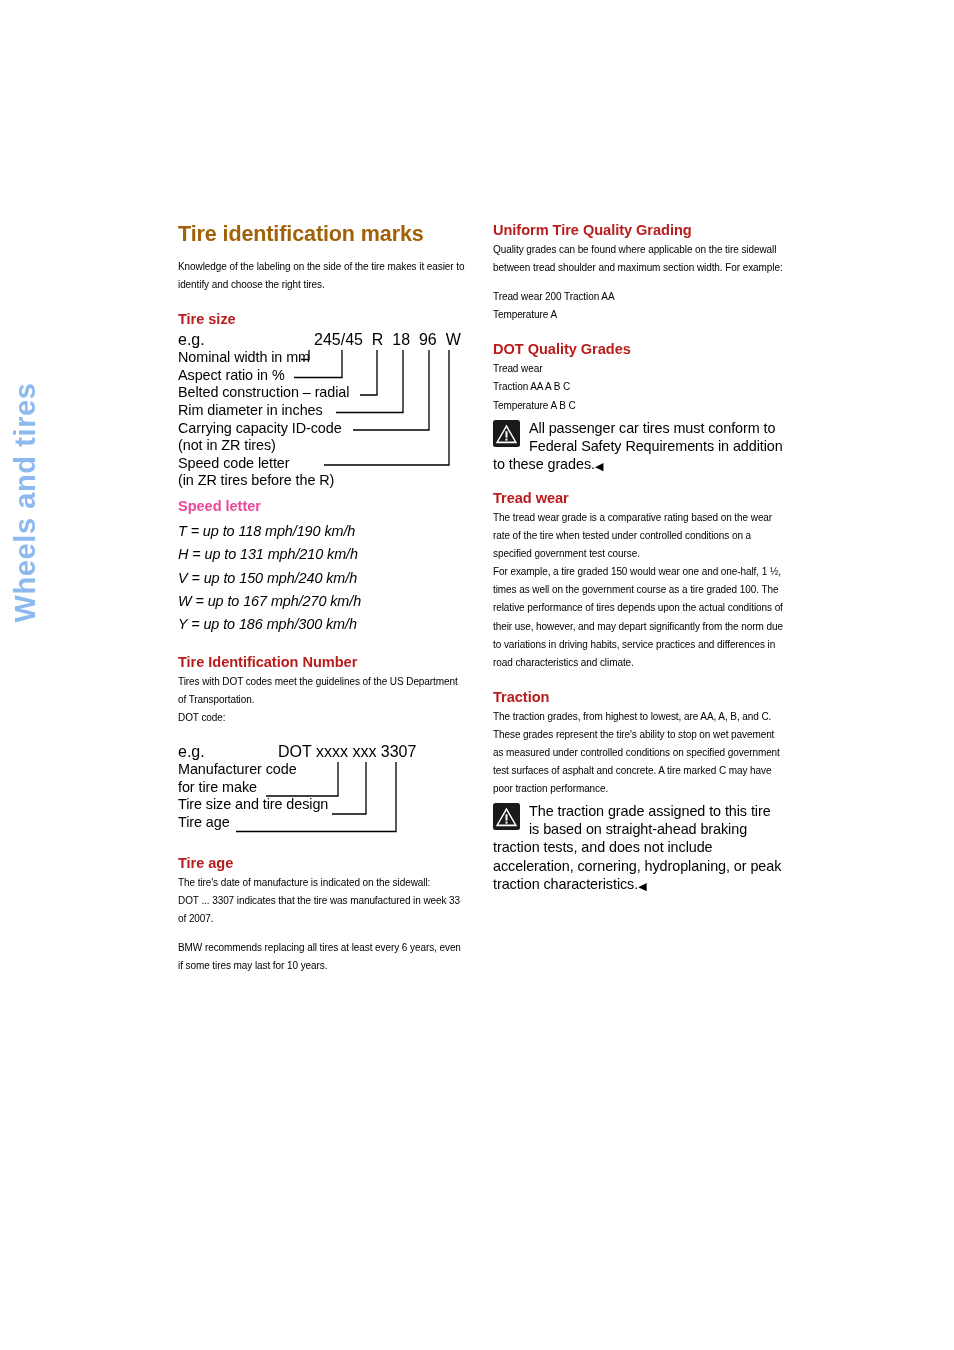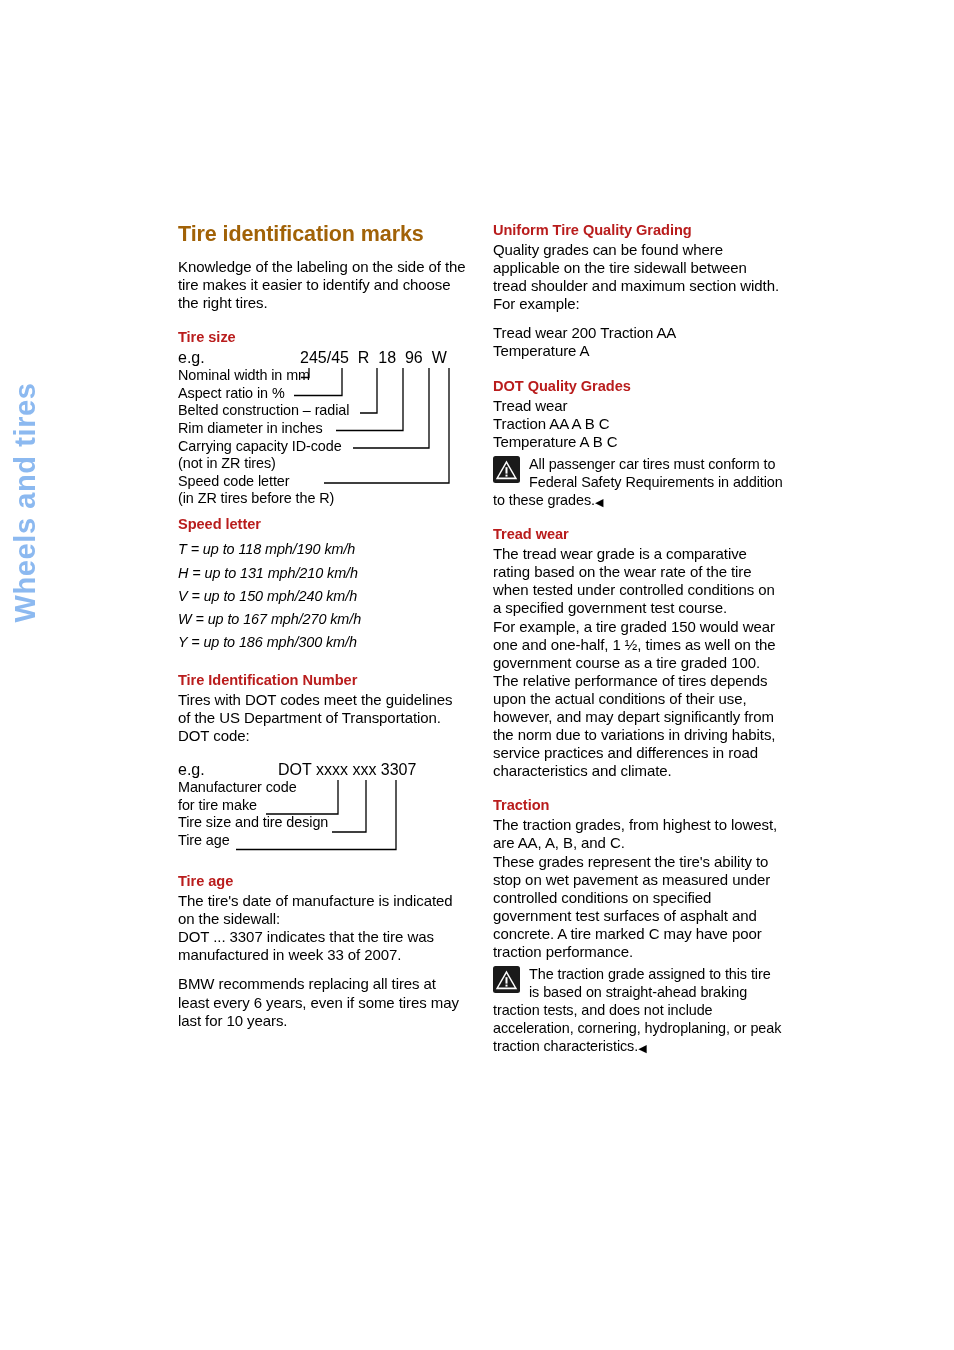--- a/index.html
+++ b/index.html
@@ -55,25 +55,25 @@
     margin: 0 0 11px 0;
     letter-spacing: -0.1px;
   }
   h2.sec-head {
     font-size: 14.6px;
     font-weight: bold;
     color: #b91c1c;
     margin: 17px 0 3px 0;
     letter-spacing: -0.05px;
   }
-  h2.sec-head.faint { color: #b91c1c; }
+  h2.sec-head.faint { color: #ec4899; }
   h2.sec-head.tight-top { margin-top: 0; }
 
   p.body {
-    font-size: 15px;
+    font-size: 10px;
     line-height: 18.1px;
     margin: 0 0 0 0;
     letter-spacing: -0.08px;
   }
   p.body + p.body { margin-top: 11px; }
   p.body.nogap + p.body.nogap { margin-top: 0; }
 
   ul.speed-list {
     list-style: none;
     margin: 6px 0 0 0;
@@ -160,21 +160,21 @@
 
   <h1 class="page-title">Tire identification marks</h1>
 
   <p class="body">Knowledge of the labeling on the side of the tire makes it easier to identify and choose the right tires.</p>
 
   <h2 class="sec-head">Tire size</h2>
 
   <div class="diagram" id="tire-size-diagram">
     <div class="eg-row">
       <span class="eg-label">e.g.</span>
-      <span class="eg-code" style="left:122px;">245/45  R  18  96  W</span>
+      <span class="eg-code" style="left:136px;">245/45  R  18  96  W</span>
     </div>
     <div class="dline">Nominal width in mm</div>
     <div class="dline">Aspect ratio in %</div>
     <div class="dline">Belted construction – radial</div>
     <div class="dline">Rim diameter in inches</div>
     <div class="dline">Carrying capacity ID-code</div>
     <div class="dline">(not in ZR tires)</div>
     <div class="dline">Speed code letter</div>
     <div class="dline">(in ZR tires before the R)</div>
 

